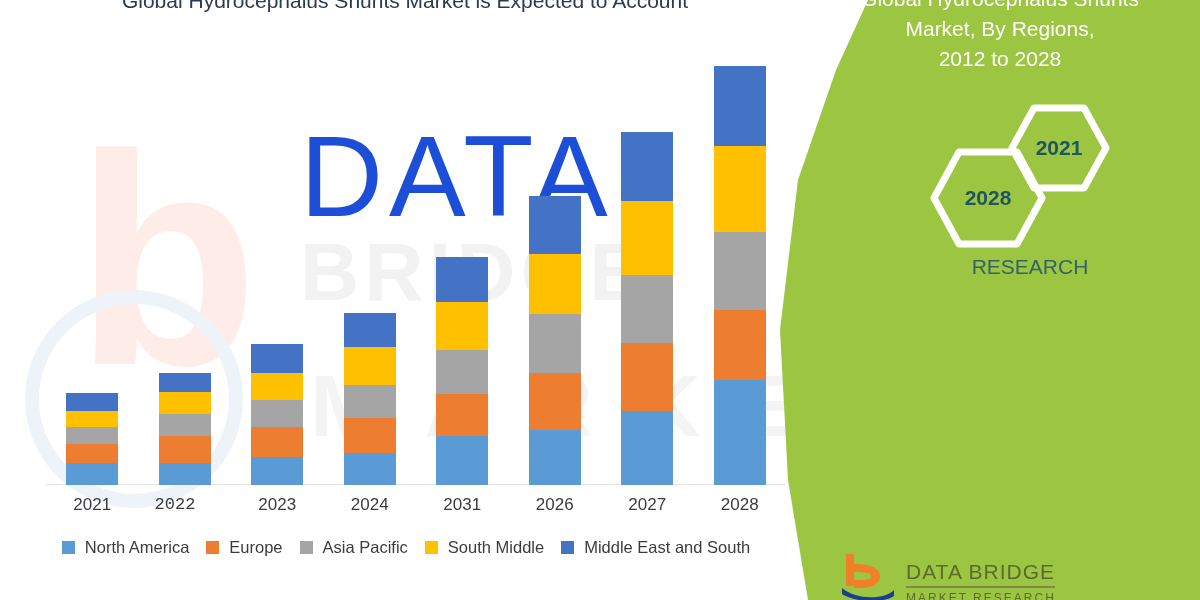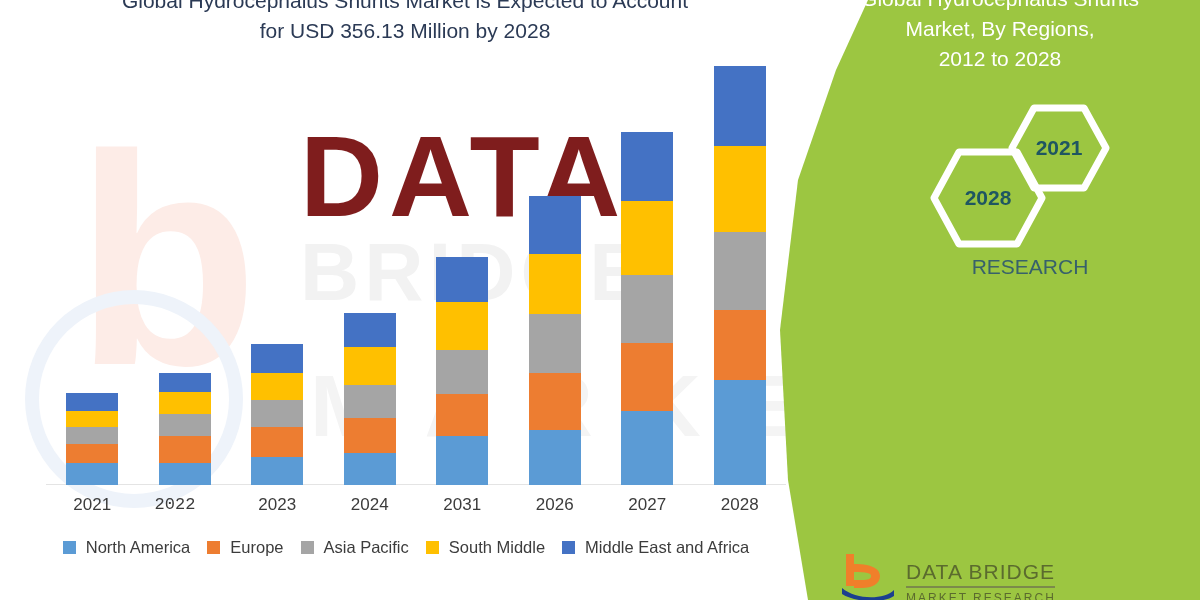--- a/index.html
+++ b/index.html
@@ -21,21 +21,21 @@
     color:#fdece7;letter-spacing:-10px;
     font-family:"Liberation Sans", sans-serif;
     user-select:none;
   }
   #wm-circle{
     position:absolute;left:25px;top:290px;width:190px;height:190px;
     border:14px solid #eef3fa;border-radius:50%;
   }
   #wm-data{
     position:absolute;left:300px;top:110px;
-    font-size:115px;font-weight:700;color:#7f1d1d;letter-spacing:6px;
+    font-size:115px;font-weight:400;color:#1d4ed8;letter-spacing:6px;
     user-select:none;white-space:nowrap;
   }
   #wm-bridge{
     position:absolute;left:300px;top:225px;
     font-size:82px;font-weight:700;color:#f2f2f2;letter-spacing:5px;
     user-select:none;white-space:nowrap;
   }
   #wm-market{
     position:absolute;left:310px;top:355px;
     font-size:88px;font-weight:700;color:#f4f4f4;letter-spacing:10px;
@@ -118,21 +118,20 @@
 <div id="left-panel">
 
   <div id="wm-b">b</div>
   <div id="wm-circle"></div>
   <div id="wm-data">DATA</div>
   <div id="wm-bridge">BRIDGE</div>
   <div id="wm-market">M A R K E T  R E S E A R C H</div>
 
   <div id="chart-title">
     <div>Global Hydrocephalus Shunts Market is Expected to Account</div>
-    <div>for USD 356.13 Million by 2028</div>
   </div>
 
   <div class="axis-line"></div>
   <div id="plot">
       <div class="bar" style="left: 20.25px;">
         <div class="seg" style="height: 17.6667px; background: rgb(68, 114, 196);"></div>
         <div class="seg" style="height: 16.4889px; background: rgb(255, 192, 0);"></div>
         <div class="seg" style="height: 16.4889px; background: rgb(165, 165, 165);"></div>
         <div class="seg" style="height: 18.8444px; background: rgb(237, 125, 49);"></div>
         <div class="seg" style="height: 22.3778px; background: rgb(91, 155, 213);"></div>
@@ -210,21 +209,21 @@
       <div class="legend-item">
         <span class="legend-swatch" style="background: rgb(165, 165, 165);"></span>
         <span class="legend-label">Asia Pacific</span>
       </div>
       <div class="legend-item">
         <span class="legend-swatch" style="background: rgb(255, 192, 0);"></span>
         <span class="legend-label">South Middle</span>
       </div>
       <div class="legend-item">
         <span class="legend-swatch" style="background: rgb(68, 114, 196);"></span>
-        <span class="legend-label">Middle East and Africa</span>
+        <span class="legend-label">Middle East and South</span>
       </div>
     </div>
 </div>
 
 <div id="right-panel"></div>
 
 <div id="right-title">
   <div>Global Hydrocephalus Shunts</div>
   <div>Market, By Regions,</div>
   <div>2012 to 2028</div>

